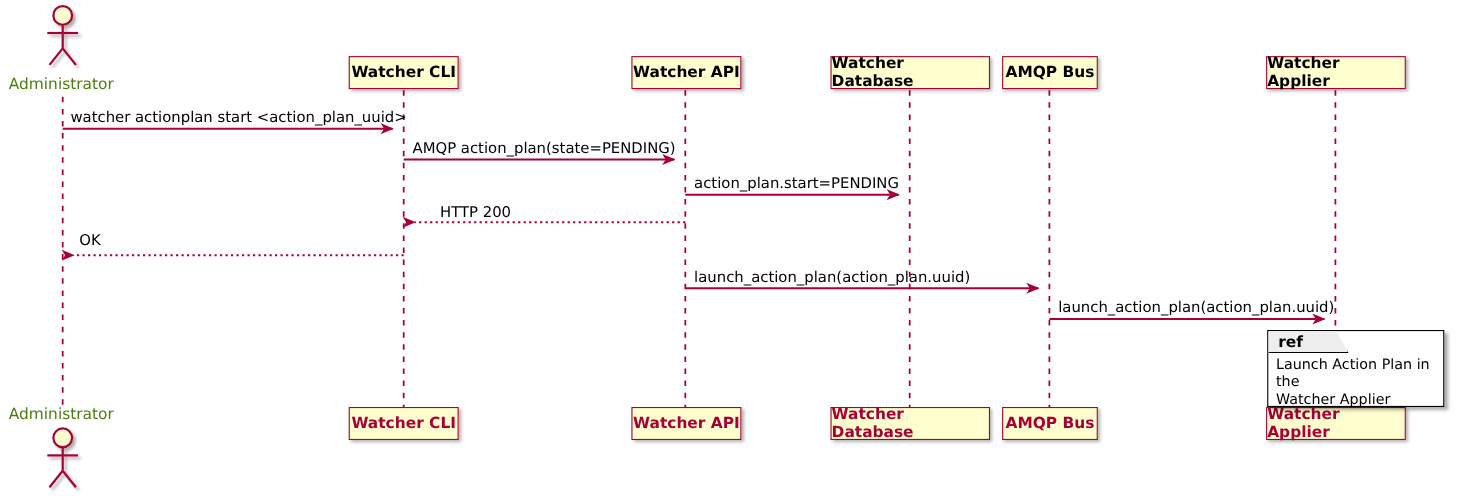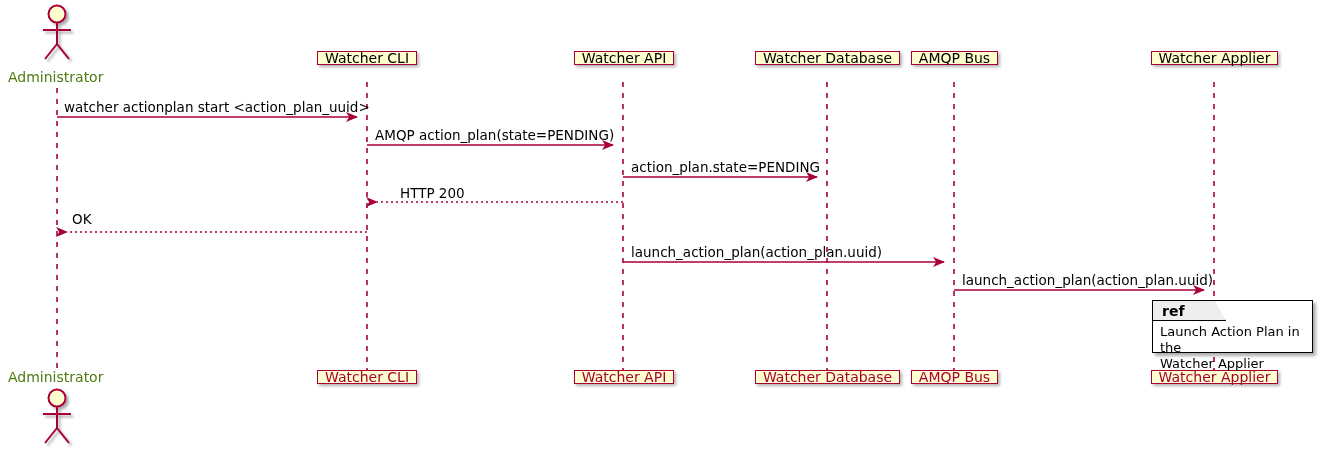--- a/index.html
+++ b/index.html
@@ -27,21 +27,22 @@
     white-space:nowrap;
   }
   .pbox{
     position:absolute;
     background:#FEFECE;
     border:1.5px solid #A80036;
     box-shadow:2px 2px 3px rgba(0,0,0,0.30);
     display:flex;align-items:center;justify-content:center;
     font-size:14px;
     box-sizing:border-box;
-    height:14px;
+    height:30px;
+    font-weight:bold;
   }
   .pbox.top{color:#000000;}
   .pbox.bot{color:#A80036;}
   .refbox{
     position:absolute;
     background:#FFFFFF;
     border:1.6px solid #000000;
     box-shadow:3px 3px 3px rgba(0,0,0,0.32);
     box-sizing:border-box;
   }
@@ -170,25 +171,25 @@
 </div>
 <div class="pbox bot" style="left:1151px;top:370px;width:127px;">
   <span>Watcher Applier</span>
 </div>
 
 <div class="actor-name" style="left:8px;top:69px;">Administrator</div>
 <div class="actor-name" style="left:8px;top:369px;">Administrator</div>
 
 <div class="lbl msg-lbl" style="left:64px;top:100px;">watcher actionplan start &lt;action_plan_uuid&gt;</div>
 <div class="lbl msg-lbl" style="left:375px;top:128px;">AMQP action_plan(state=PENDING)</div>
-<div class="lbl msg-lbl" style="left:631px;top:160px;">action_plan.state=PENDING</div>
+<div class="lbl msg-lbl" style="left:631px;top:160px;">action_plan.start=PENDING</div>
 <div class="lbl msg-lbl" style="left:381px;top:186px;margin-left:19px;">HTTP 200</div>
 <div class="lbl msg-lbl" style="left:72px;top:212px;">OK</div>
 <div class="lbl msg-lbl" style="left:631px;top:245px;">launch_action_plan(action_plan.uuid)</div>
 <div class="lbl msg-lbl" style="left:962px;top:273px;">launch_action_plan(action_plan.uuid)</div>
 
-<div class="refbox" style="left:1152px;top:300px;width:161px;height:53px;">
+<div class="refbox" style="left:1152px;top:300px;width:161px;height:70px;">
   <div class="reftab" style="width:73px;">
     <span>ref</span>
   </div>
   <div class="reftext">Launch Action Plan in the
 Watcher Applier</div>
 </div>
 
 </body></html>

